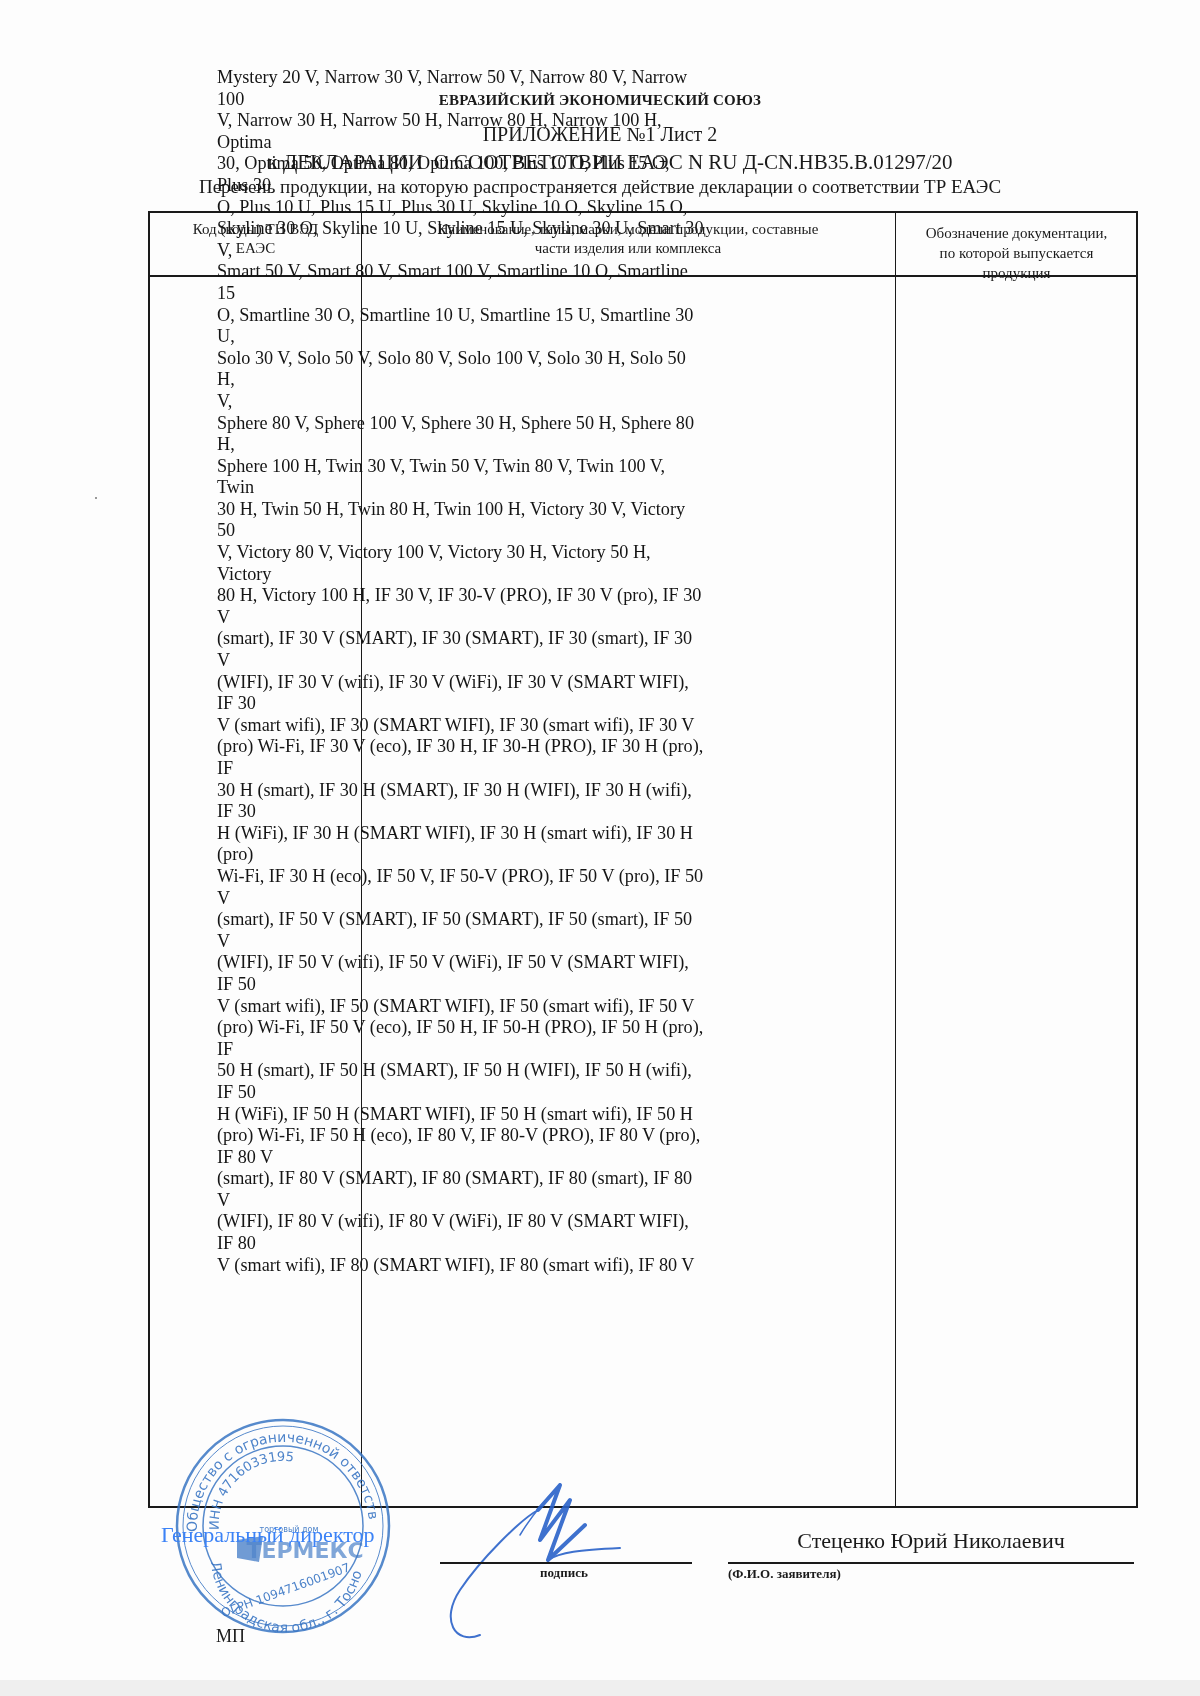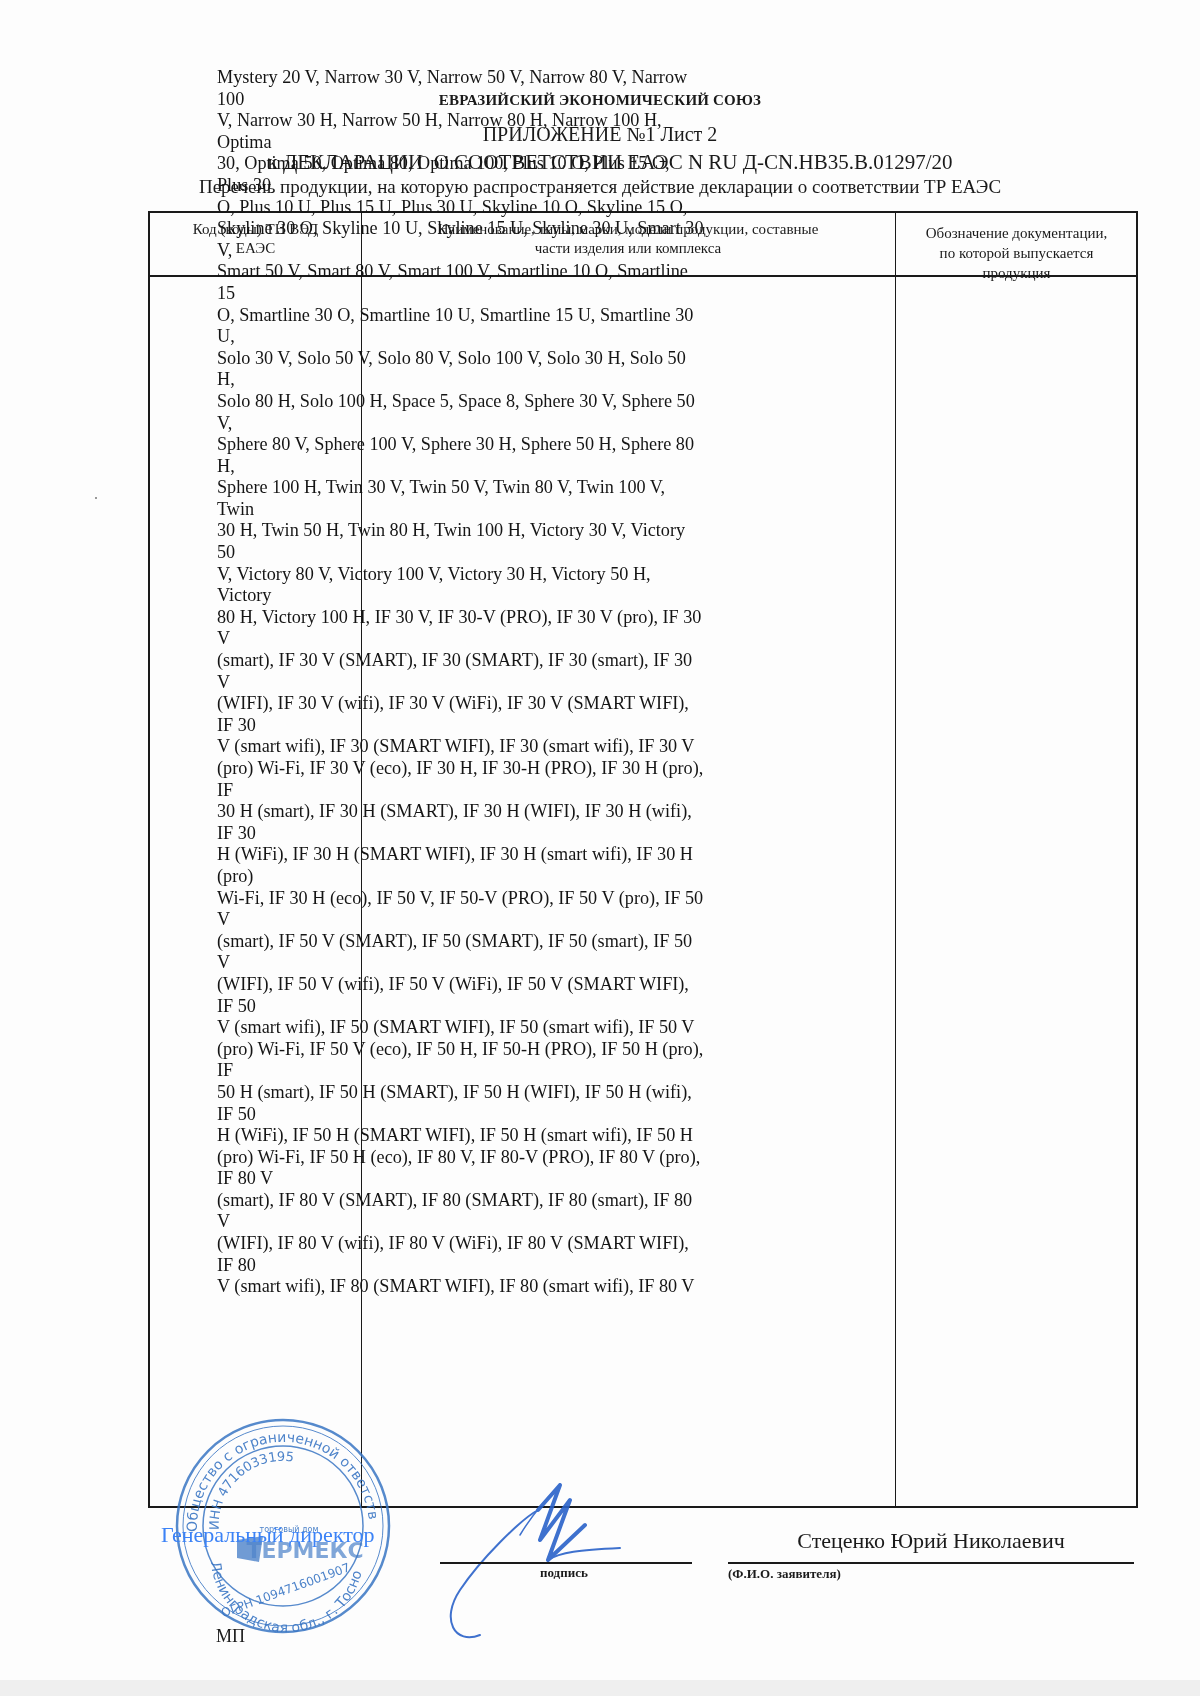--- a/index.html
+++ b/index.html
@@ -157,21 +157,20 @@
     <span class="ln">Plus 30</span>
     <span class="ln">O, Plus 10 U, Plus 15 U, Plus 30 U, Skyline 10 O, Skyline 15 O,</span>
     <span class="ln">Skyline 30 O, Skyline 10 U, Skyline 15 U, Skyline 30 U, Smart 30</span>
     <span class="ln">V,</span>
     <span class="ln">Smart 50 V, Smart 80 V, Smart 100 V, Smartline 10 O, Smartline</span>
     <span class="ln">15</span>
     <span class="ln">O, Smartline 30 O, Smartline 10 U, Smartline 15 U, Smartline 30</span>
     <span class="ln">U,</span>
     <span class="ln">Solo 30 V, Solo 50 V, Solo 80 V, Solo 100 V, Solo 30 H, Solo 50</span>
     <span class="ln">H,</span>
-    <span class="ln">Solo 80 H, Solo 100 H, Space 5, Space 8, Sphere 30 V, Sphere 50</span>
     <span class="ln">V,</span>
     <span class="ln">Sphere 80 V, Sphere 100 V, Sphere 30 H, Sphere 50 H, Sphere 80</span>
     <span class="ln">H,</span>
     <span class="ln">Sphere 100 H, Twin 30 V, Twin 50 V, Twin 80 V, Twin 100 V,</span>
     <span class="ln">Twin</span>
     <span class="ln">30 H, Twin 50 H, Twin 80 H, Twin 100 H, Victory 30 V, Victory</span>
     <span class="ln">50</span>
     <span class="ln">V, Victory 80 V, Victory 100 V, Victory 30 H, Victory 50 H,</span>
     <span class="ln">Victory</span>
     <span class="ln">80 H, Victory 100 H, IF 30 V, IF 30-V (PRO), IF 30 V (pro), IF 30</span>

